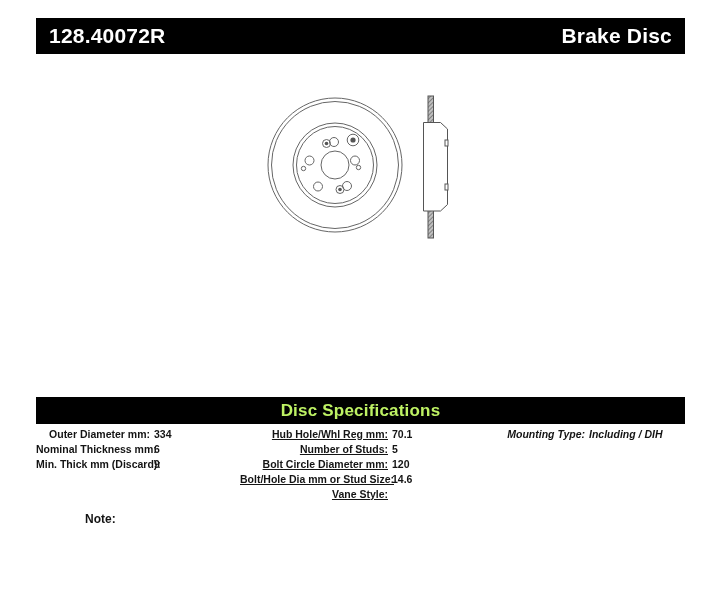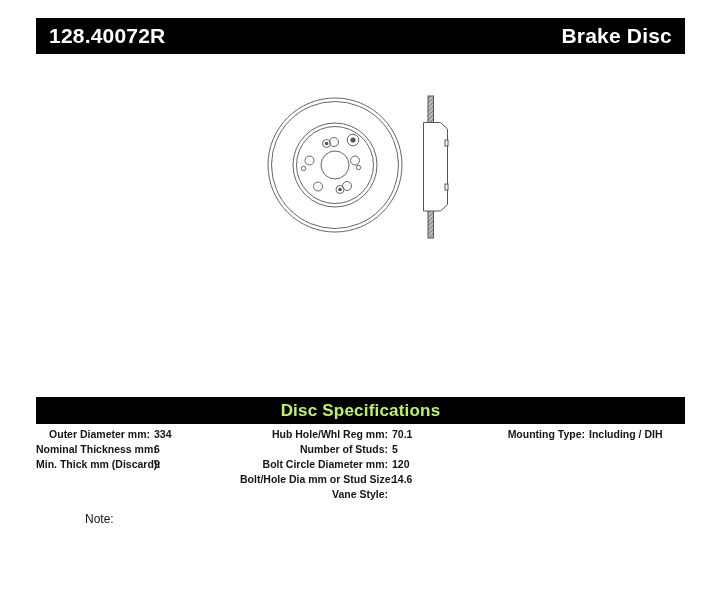--- a/index.html
+++ b/index.html
@@ -27,31 +27,31 @@
     display: flex; justify-content: center; align-items: center;
     font-size: 17px; font-weight: bold; letter-spacing: 0.2px;
   }
 
   .spec-col {
     position: absolute; top: 426px;
     font-size: 10.5px; font-weight: bold; color: #141414;
   }
   .spec-col-1 { left: 36px; }
   .spec-col-2 { left: 240px; }
-  .spec-col-3 { left: 480px; }
+  .spec-col-3 { left: 480px; font-style: italic; }
   .spec-row { display: flex; height: 15px; align-items: center; white-space: nowrap; }
   .spec-label { display: inline-block; text-align: right; }
   .spec-col-1 .spec-label { width: 114px; }
-  .spec-col-2 .spec-label { width: 148px; }
+  .spec-col-2 .spec-label { width: 148px; text-decoration: underline; }
   .spec-col-3 .spec-label { width: 105px; }
   .spec-value { margin-left: 4px; }
 
   .note-row {
     position: absolute; left: 85px; top: 512px;
-    font-size: 12px; font-weight: normal; color: #141414;
+    font-size: 12px; font-weight: bold; color: #141414;
   }
   .note-text { margin-left: 6px; font-weight: normal; }
 </style>
 </head>
 <body>
 
 <div class="page">
 
   <div class="header-bar">
     <span>128.40072R</span>

